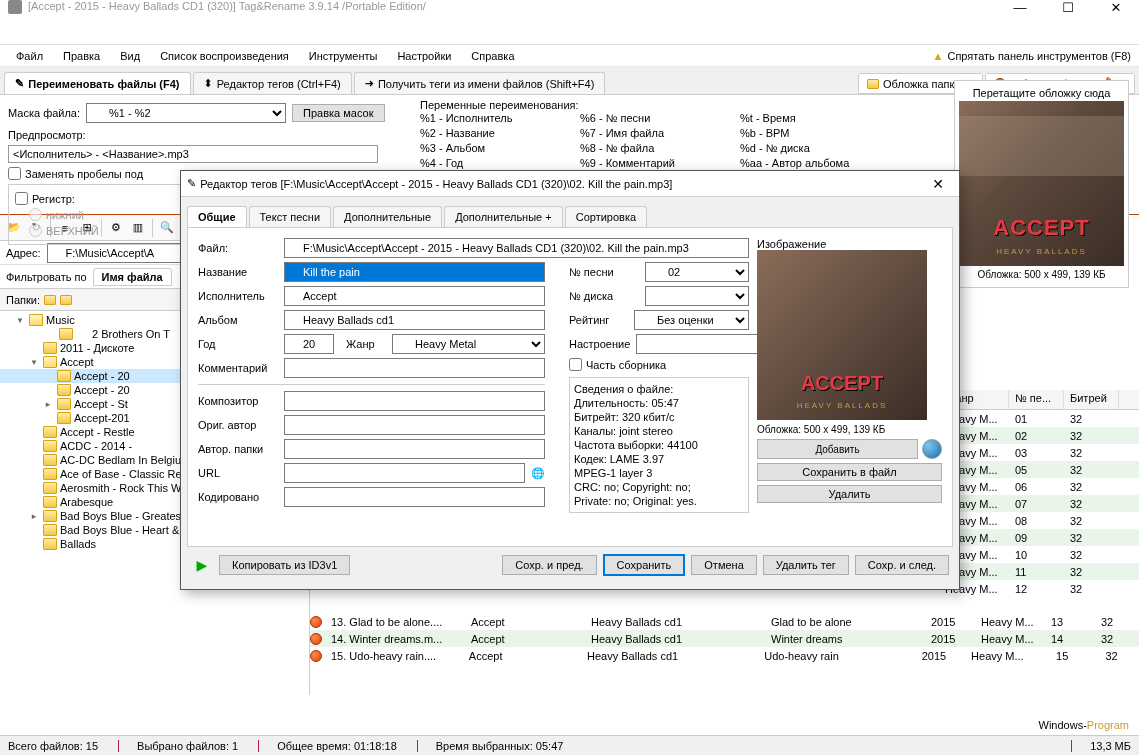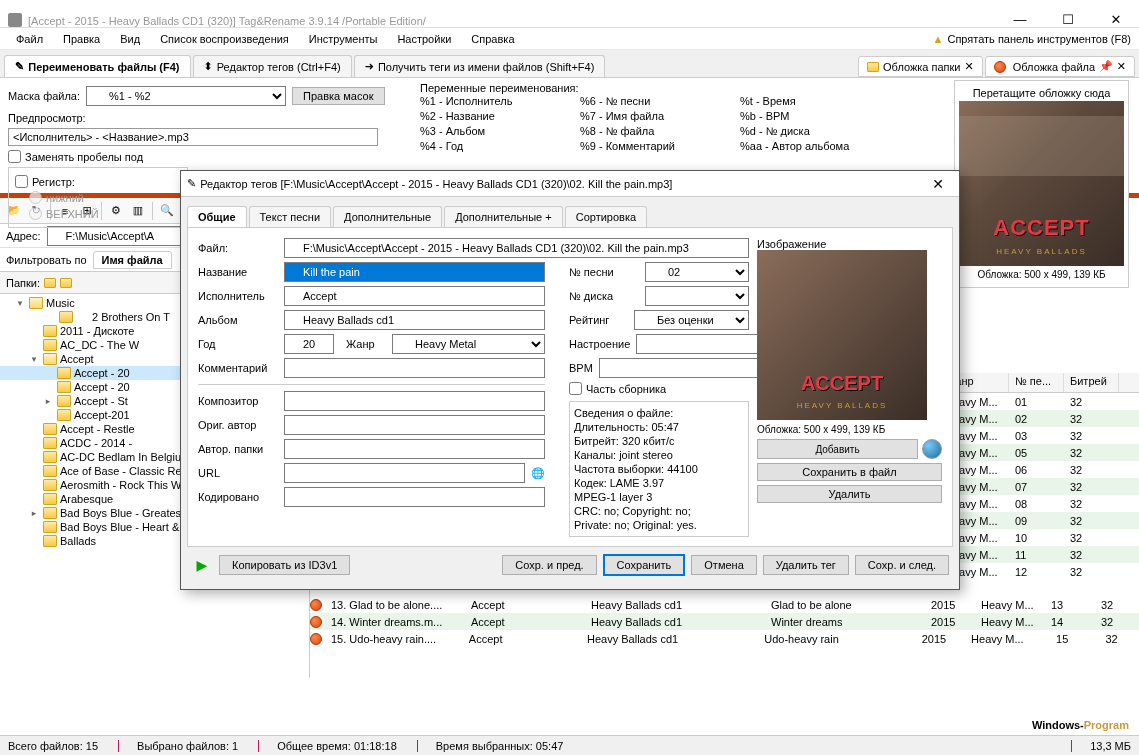--- a/index.html
+++ b/index.html
@@ -1,17 +1,17 @@
 <!DOCTYPE html>
 <html><head>
 <meta charset="utf-8">
 <style>
 *{box-sizing:border-box;margin:0;padding:0;font-family:"Segoe UI",Tahoma,sans-serif;font-size:11px;color:#000}
 body{background:#fff;width:1139px;height:755px;overflow:hidden;position:relative}
-.titlebar{height:28px;background:#fff;display:flex;align-items:flex-end;padding:0 8px;border-bottom:1px solid #e0e0e0}
+.titlebar{height:45px;background:#fff;display:flex;align-items:flex-start;padding:0 8px;border-bottom:1px solid #e0e0e0}
 .titlebar-icon{width:14px;height:14px;margin-right:6px;background:#888;border-radius:2px}
 .titlebar-text{color:#999;flex:1}
 .win-btns{display:flex;gap:18px;color:#666}
 .win-btn{width:30px;text-align:center;cursor:pointer;font-size:13px}
 .menubar{height:22px;display:flex;align-items:center;padding:0 8px;gap:4px;border-bottom:1px solid #e8e8e8}
 .menu-item{padding:2px 8px;cursor:pointer}
 .menubar-right{margin-left:auto;display:flex;align-items:center;gap:4px}
 .tabbar{height:28px;display:flex;align-items:flex-end;padding:0 4px;background:#f0f0f0;border-bottom:1px solid #ccc}
 .main-tab{padding:4px 10px;background:#f5f5f5;border:1px solid #ccc;border-bottom:none;border-radius:3px 3px 0 0;margin-right:2px;display:flex;align-items:center;gap:4px;cursor:pointer;font-weight:500}
 .main-tab.active{background:#fff;font-weight:700}
@@ -75,21 +75,21 @@
 .play-btn{width:22px;height:22px;display:flex;align-items:center;justify-content:center;color:#0a0;font-size:14px}
 .dlg-cover{width:170px;height:170px;background:linear-gradient(135deg,#8a6d5a,#3a2d26);position:relative;margin-bottom:4px}
 .dlg-cover .logo{position:absolute;bottom:25px;left:0;right:0;text-align:center;color:#e63946;font-weight:900;font-size:20px;text-shadow:1px 1px 0 #000}
 .dlg-cover .sub{position:absolute;bottom:10px;left:0;right:0;text-align:center;color:#c89b3c;font-size:8px;letter-spacing:2px}
 .cover-btns{display:flex;gap:4px;margin-bottom:4px}
 .cover-btns button{flex:1;font-size:10px;padding:2px 4px}
 .globe{width:20px;height:20px;border-radius:50%;background:radial-gradient(circle at 30% 30%,#7ec8f0,#1a6ca8);border:1px solid #999}
 .statusbar{position:absolute;bottom:0;left:0;right:0;height:20px;display:flex;align-items:center;background:#f0f0f0;border-top:1px solid #ccc;padding:0 8px;gap:20px}
 .statusbar .sect{border-left:1px solid #be185d;padding-left:18px}
 .statusbar .sect:first-child{border:none;padding-left:0}
-.watermark{position:absolute;right:10px;bottom:22px;font-size:16px;font-weight:700;color:#888}
+.watermark{position:absolute;right:10px;bottom:22px;font-size:16px;font-weight:400;color:#888}
 .watermark .p{color:#c89b3c}
 fieldset{border:1px solid #ccc;padding:4px 6px;margin:4px 0}
 .hr{height:1px;background:#ccc;margin:6px 0}
 </style>
 </head>
 <body>
 
 <div class="titlebar">
   <div class="titlebar-icon"></div>
   <div class="titlebar-text">[Accept - 2015 - Heavy Ballads CD1 (320)] Tag&amp;Rename 3.9.14 /Portable Edition/</div>
@@ -135,21 +135,21 @@
     </div>
     <div class="cover-tab">
       <span class="tag-icon"></span>
       <span>Обложка файла</span>
       <span>📌</span>
       <span>✕</span>
     </div>
   </div>
 </div>
 
-<div class="rename-panel" style="height:120px;border-bottom:5px solid #c2410c">
+<div class="rename-panel" style="height:120px;border-bottom:1px solid #c2410c">
   <div class="mask-row">
     <label>Маска файла:</label>
     <select style="width:200px"><option>%1 - %2</option></select>
     <button>Правка масок</button>
   </div>
   <div>Предпросмотр:</div>
   <div class="preview-box" style="width:370px">&lt;Исполнитель&gt; - &lt;Название&gt;.mp3</div>
   <div class="checkbox-row">
     <input type="checkbox" style="">
     <span>Заменять пробелы под</span>
@@ -244,25 +244,20 @@
           <span class="expander"></span>
           <span class="folder-icon"></span>
           <span>2 Brothers On T</span>
         </div>
         <div class="tree-node" style="padding-left: 28px;">
           <span class="expander"></span>
           <span class="folder-icon"></span>
           <span>2011 - Дискоте</span>
         </div>
         <div class="tree-node" style="padding-left: 28px;">
-          <span class="expander"></span>
-          <span class="folder-icon"></span>
-          <span>AC_DC - The W</span>
-        </div>
-        <div class="tree-node" style="padding-left: 28px;">
           <span class="expander">▾</span>
           <span class="folder-icon open"></span>
           <span>Accept</span>
         </div>
         <div class="tree-node sel" style="padding-left: 42px;">
           <span class="expander"></span>
           <span class="folder-icon"></span>
           <span>Accept - 20</span>
         </div>
         <div class="tree-node" style="padding-left: 42px;">
@@ -506,24 +501,20 @@
           <div class="form-row">
               <label>№ диска</label>
               <select><option></option></select>
             </div>
           <div class="form-row">
               <label>Рейтинг</label>
               <select><option>Без оценки</option></select>
             </div>
           <div class="form-row">
               <label>Настроение</label>
-              <input type="text" style="">
-            </div>
-          <div class="form-row">
-              <label>BPM</label>
               <input type="text" style="">
             </div>
           <div class="checkbox-row">
               <input type="checkbox" style="">
               <span>Часть сборника</span>
             </div>
           <fieldset class="info-box">
             <div style="font-weight:400">Сведения о файле:</div>
             <div>Длительность: 05:47</div>
             <div>Битрейт: 320 кбит/с</div>

